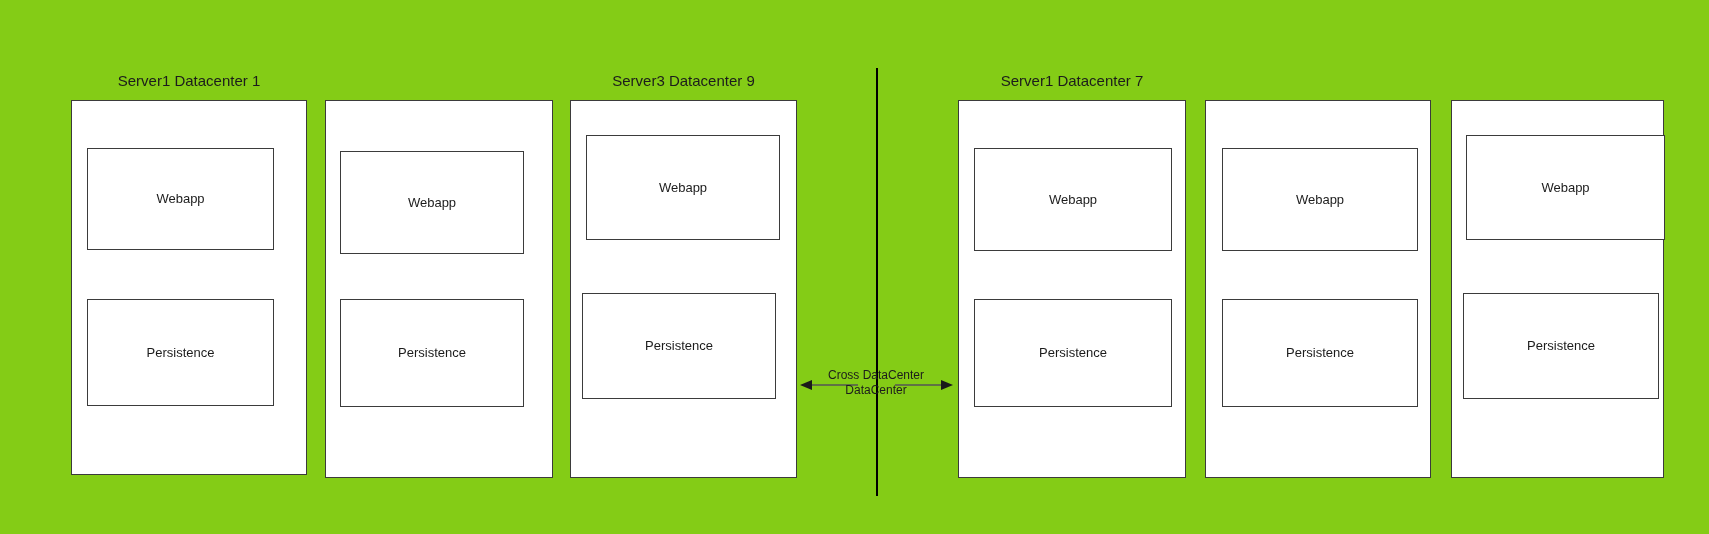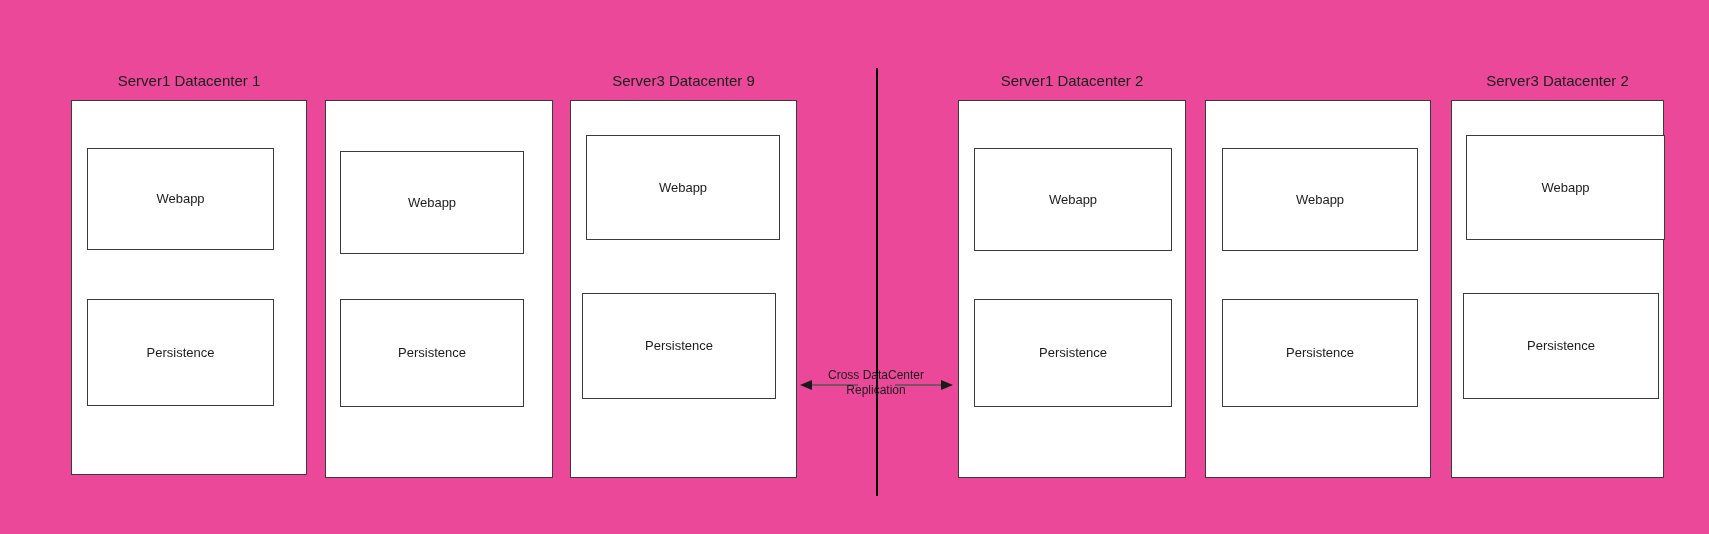--- a/index.html
+++ b/index.html
@@ -8,21 +8,21 @@
     background: #ffffff;
   }
   body {
     font-family: "Liberation Sans", sans-serif;
     color: #1a1a1a;
   }
   #canvas {
     position: relative;
     width: 1709px;
     height: 534px;
-    background: #ec4899;
+    background: #84cc16;
     overflow: hidden;
   }
 
   
   .server-group {
     position: absolute;
   }
   .server-label {
     position: absolute;
     top: 0;
@@ -126,30 +126,30 @@
 
   <div class="divider" style="left:876px; top:68px; height:428px;"></div>
 
   <svg class="arrow-svg" style="left:800px; top:378px;" width="60" height="14" viewBox="0 0 60 14">
     <line x1="58" y1="7" x2="10" y2="7" stroke="#555555" stroke-width="1.6"></line>
     <polygon points="0,7 12,2 12,12" fill="#1a1a1a"></polygon>
   </svg>
 
   <div class="replication-label" style="left:816px; top:368px; width:120px;">
     <div>Cross DataCenter</div>
-    <div>Replication</div>
+    <div>DataCenter</div>
   </div>
 
   <svg class="arrow-svg" style="left:893px; top:378px;" width="60" height="14" viewBox="0 0 60 14">
     <line x1="2" y1="7" x2="50" y2="7" stroke="#555555" stroke-width="1.6"></line>
     <polygon points="60,7 48,2 48,12" fill="#1a1a1a"></polygon>
   </svg>
 
   <div class="server-group" style="left:958px; top:72px; width:228px; height:406px;">
-    <div class="server-label">Server1 Datacenter 2</div>
+    <div class="server-label">Server1 Datacenter 7</div>
     <div class="server-box">
       <div class="component-box" style="left:15px; top:47px; width:198px; height:103px;">
         <span class="component-label">Webapp</span>
       </div>
       <div class="component-box" style="left:15px; top:198px; width:198px; height:108px;">
         <span class="component-label">Persistence</span>
       </div>
     </div>
   </div>
 
@@ -158,21 +158,20 @@
       <div class="component-box" style="left:16px; top:47px; width:196px; height:103px;">
         <span class="component-label">Webapp</span>
       </div>
       <div class="component-box" style="left:16px; top:198px; width:196px; height:108px;">
         <span class="component-label">Persistence</span>
       </div>
     </div>
   </div>
 
   <div class="server-group" style="left:1451px; top:72px; width:213px; height:406px;">
-    <div class="server-label">Server3 Datacenter 2</div>
     <div class="server-box">
       <div class="component-box" style="left:14px; top:34px; width:199px; height:105px;">
         <span class="component-label">Webapp</span>
       </div>
       <div class="component-box" style="left:11px; top:192px; width:196px; height:106px;">
         <span class="component-label">Persistence</span>
       </div>
     </div>
   </div>
 

